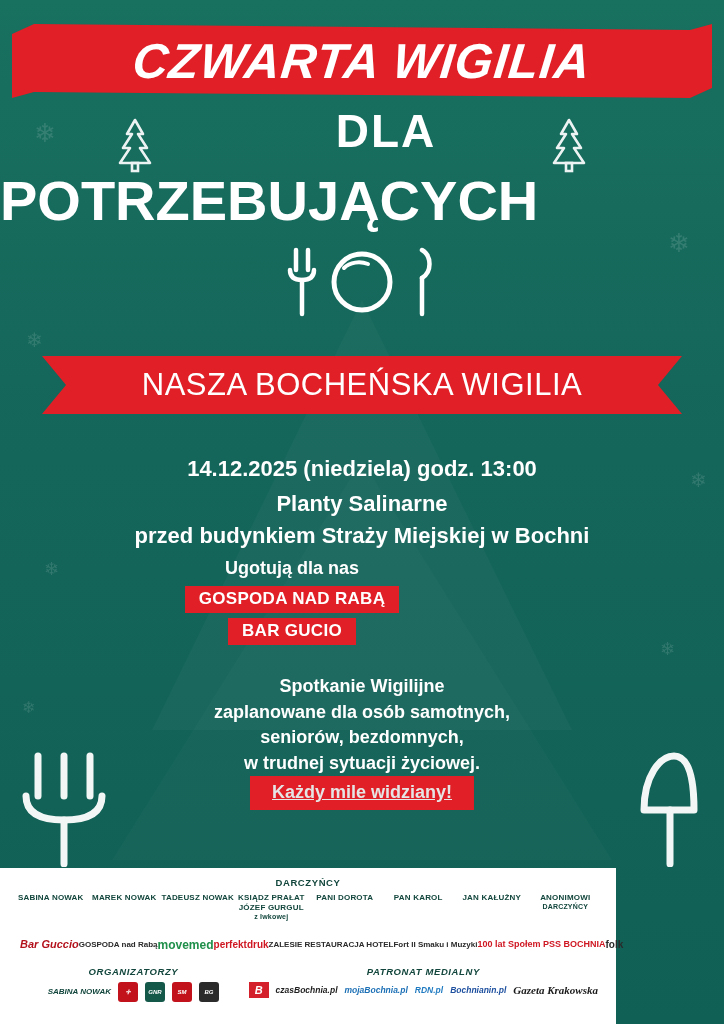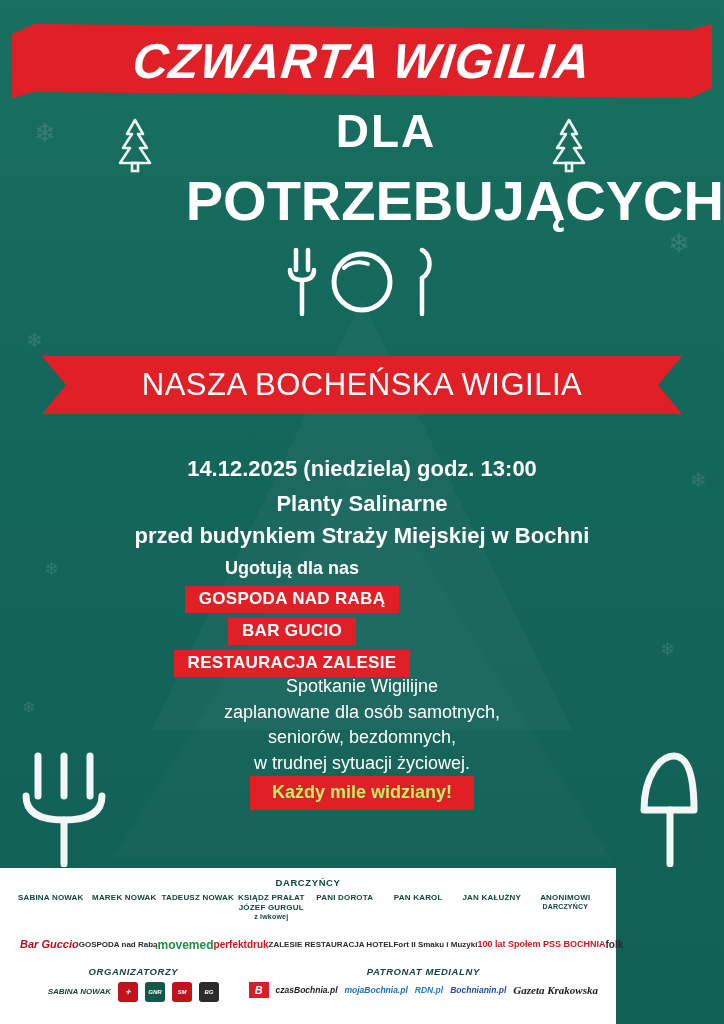--- a/index.html
+++ b/index.html
@@ -85,21 +85,21 @@
     font-size: 46px;
     font-weight: bold;
     letter-spacing: 2px;
     margin-left: 8px;
   }
   .title-potrz {
     position: absolute;
     top: 168px;
     left: 0;
     width: 724px;
-    text-align: right;
+    text-align: left;
     color: #ffffff;
     font-size: 56px;
     font-weight: bold;
     letter-spacing: 0px;
   }
 
   
   .tree-left {
     position: absolute;
     left: 112px;
@@ -198,35 +198,36 @@
   }
 
   .invite {
     position: absolute;
     top: 674px;
     left: 0;
     width: 724px;
     text-align: center;
     color: #ffffff;
     font-size: 18px;
-    font-weight: normal;
+    font-weight: bold;
     line-height: 1.42;
   }
 
   .welcome-pill {
     position: absolute;
     top: 776px;
     left: 50%;
     transform: translateX(-50%);
     background: #e01f26;
-    color: #bef264;
+    color: #e5e5e5;
     font-size: 18px;
     font-weight: bold;
     padding: 6px 22px 7px;
     white-space: nowrap;
+    text-decoration: underline;
   }
 
   
   .fork-outline {
     position: absolute;
     left: 16px;
     top: 752px;
     opacity: 0.95;
   }
   .knife-outline {
@@ -417,23 +418,20 @@
     <div class="line3">przed budynkiem Straży Miejskiej w Bochni</div>
   </div>
 
   <div class="cooks">
     <div class="cooks-intro">Ugotują dla nas</div>
     <div>
       <span class="cook-pill">GOSPODA NAD RABĄ</span>
     </div>
     <div>
       <span class="cook-pill">BAR GUCIO</span>
-    </div>
-    <div>
-      <span class="cook-pill">RESTAURACJA ZALESIE</span>
     </div>
   </div>
 
   <div class="invite">
     <div>Spotkanie Wigilijne</div>
     <div>zaplanowane dla osób samotnych,</div>
     <div>seniorów, bezdomnych,</div>
     <div>w trudnej sytuacji życiowej.</div>
   </div>
 

